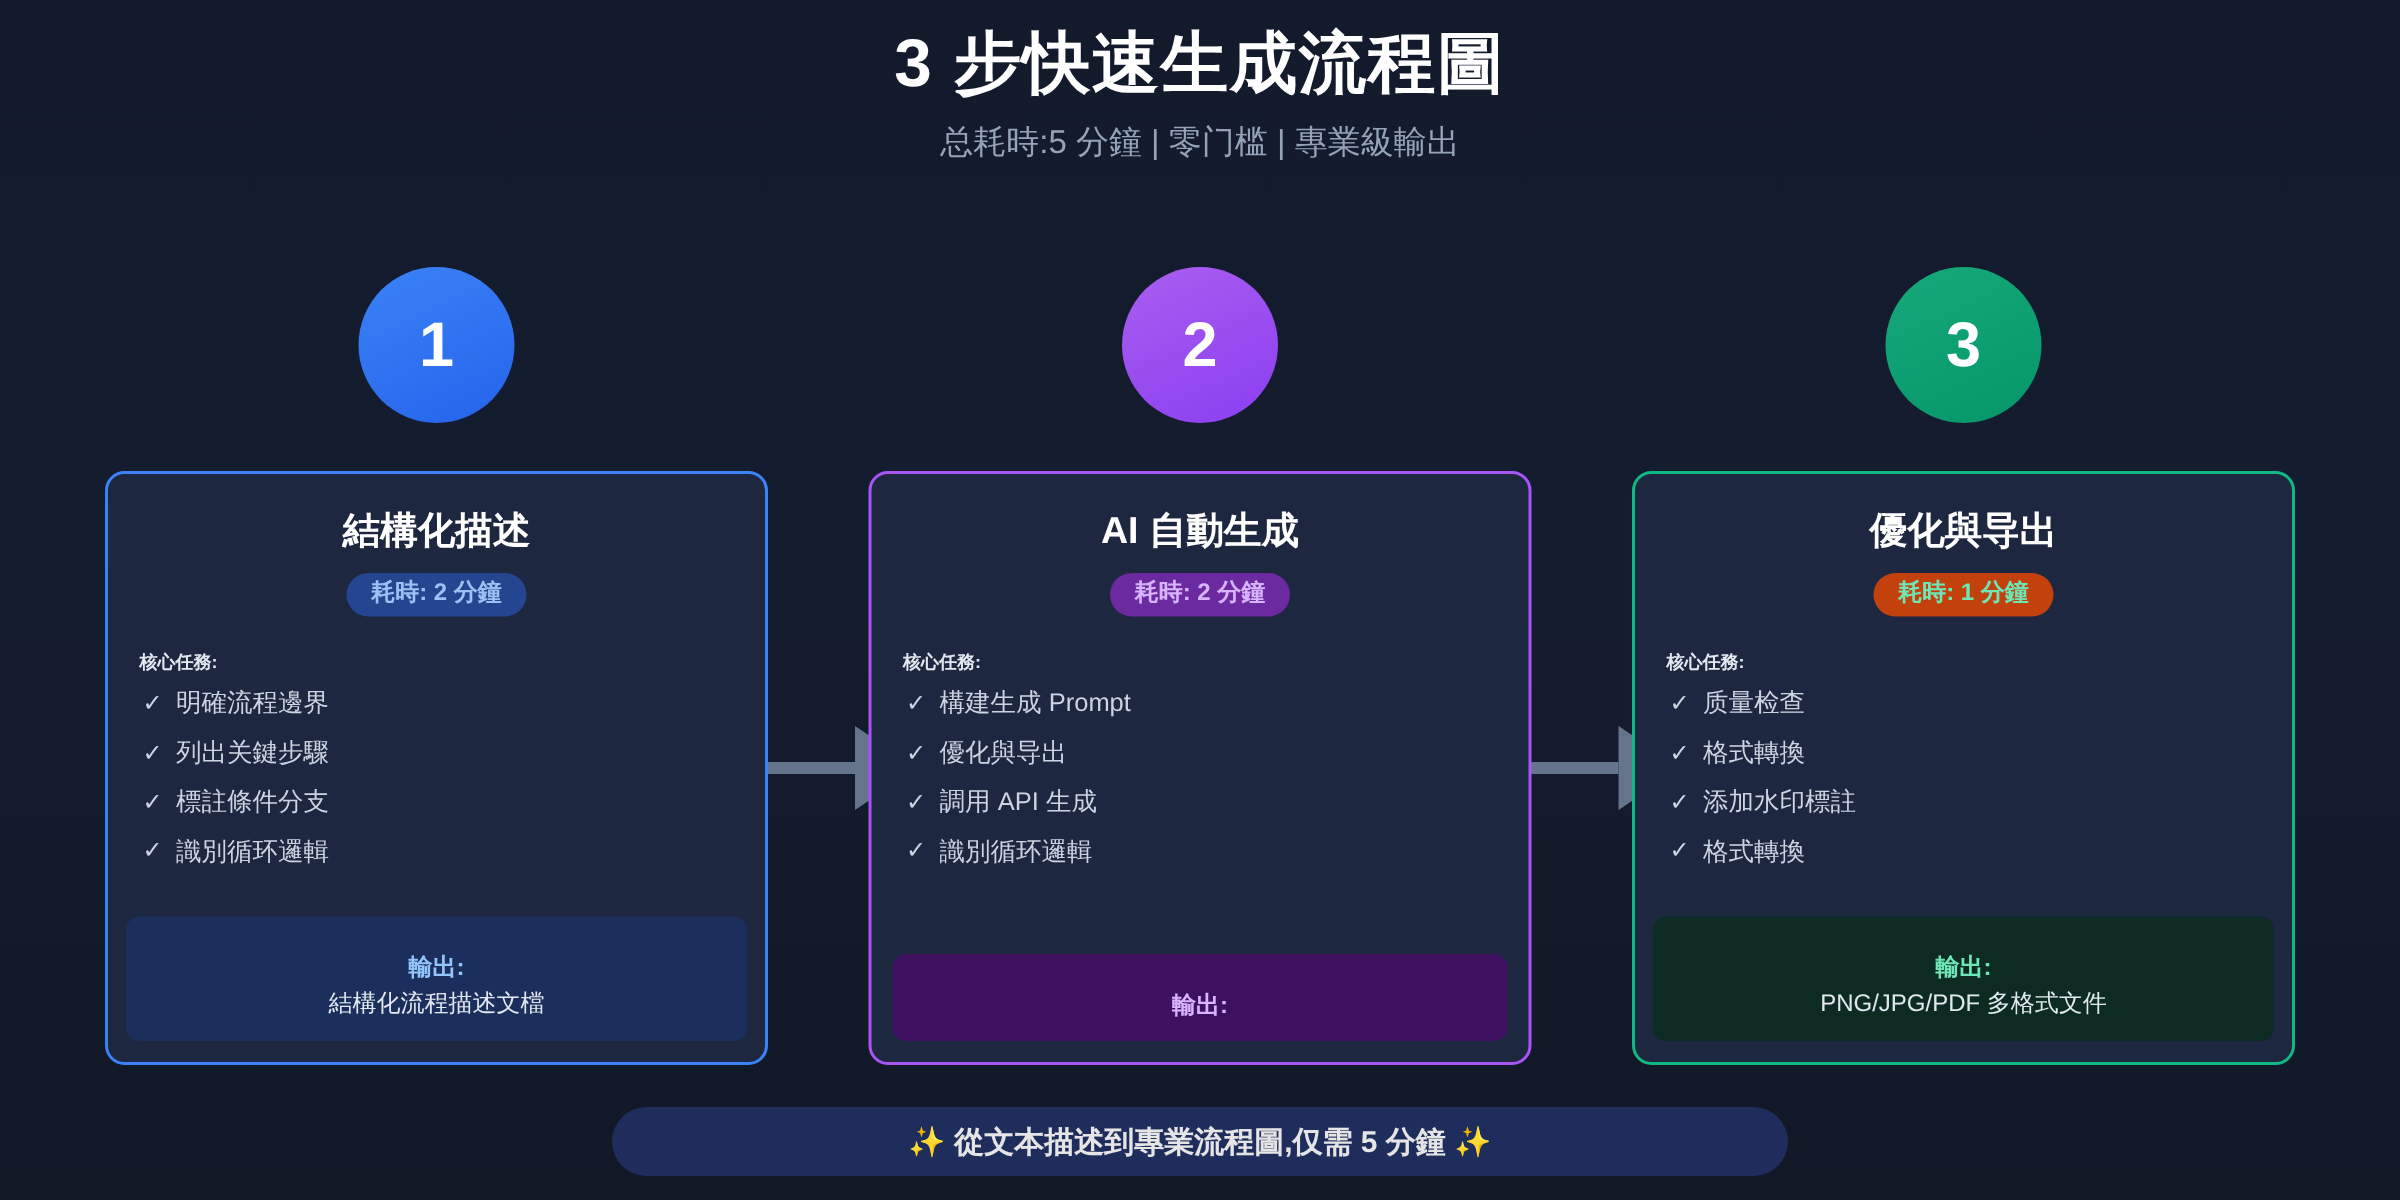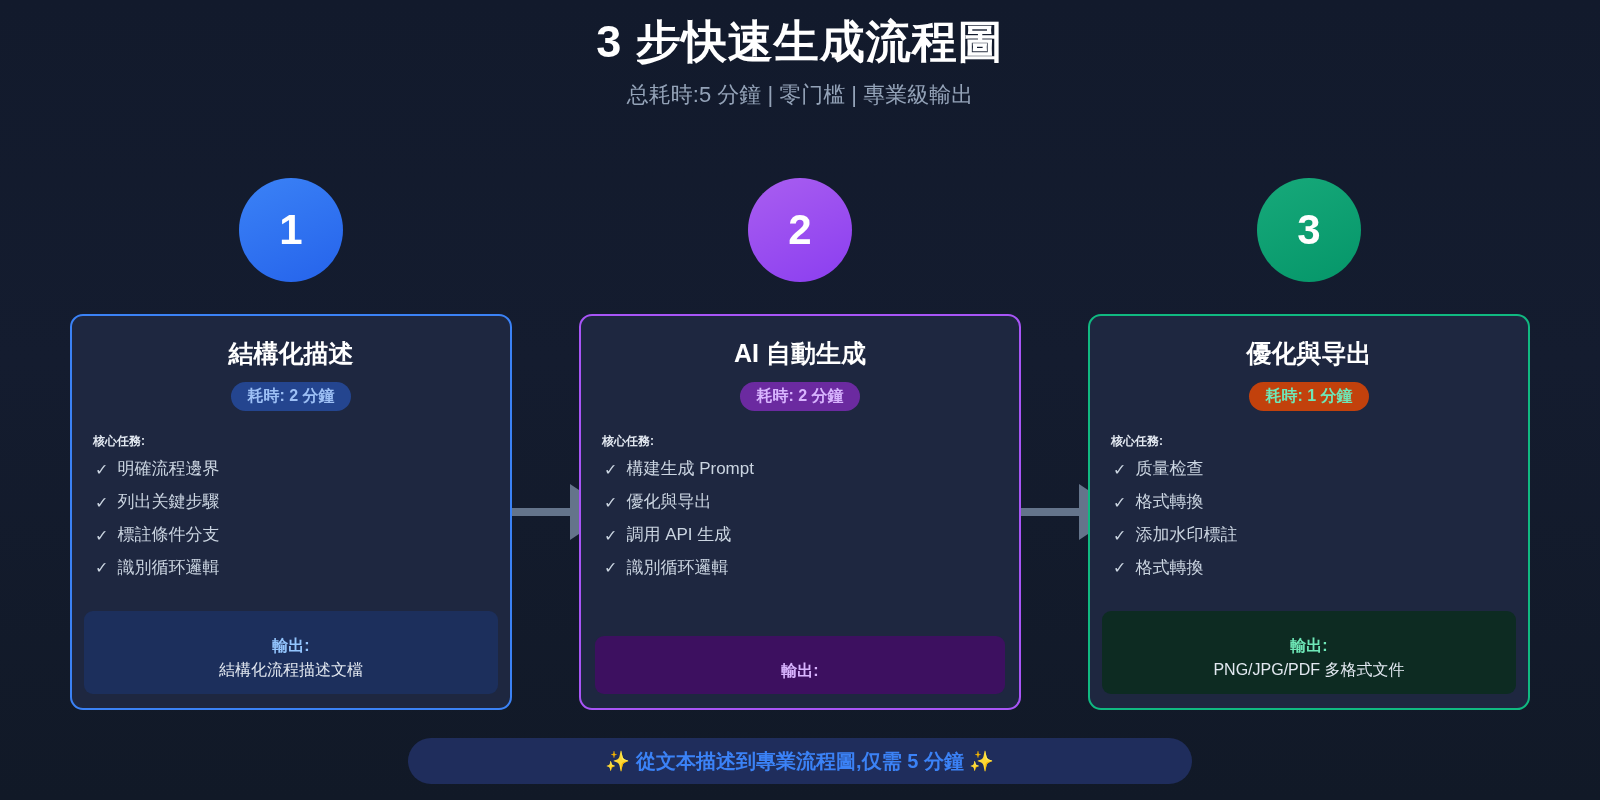--- a/index.html
+++ b/index.html
@@ -126,21 +126,21 @@
   
   .footer {
     position:absolute; left:50%; transform:translateX(-50%);
     bottom:16px;
     width:784px; height:46px;
     background:#1f2d5c;
     border-radius:23px;
     display:flex; align-items:center; justify-content:center;
   }
   .footer-text {
-    font-size:20px; font-weight:bold; color:#3b82f6;
+    font-size:20px; font-weight:bold; color:#e5e5e5;
   }
 </style>
 </head>
 <body>
 
 <div class="page">
 
   <div class="header">
     <div class="title">3 步快速生成流程圖</div>
     <div class="subtitle">总耗時:5 分鐘 | 零门槛 | 專業級輸出</div>

